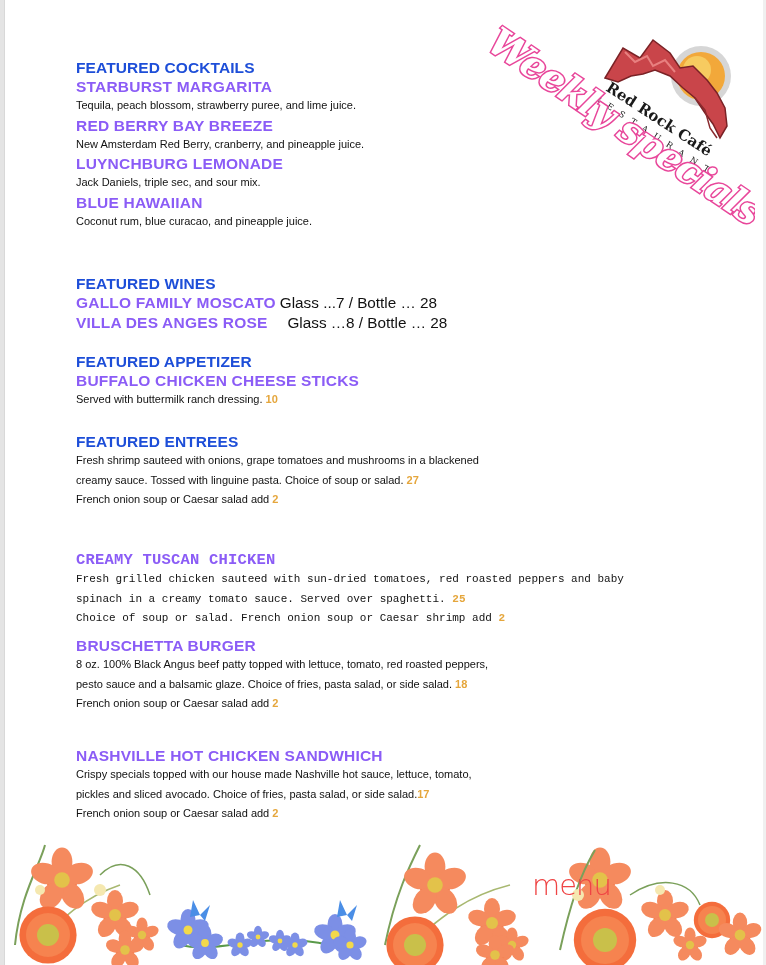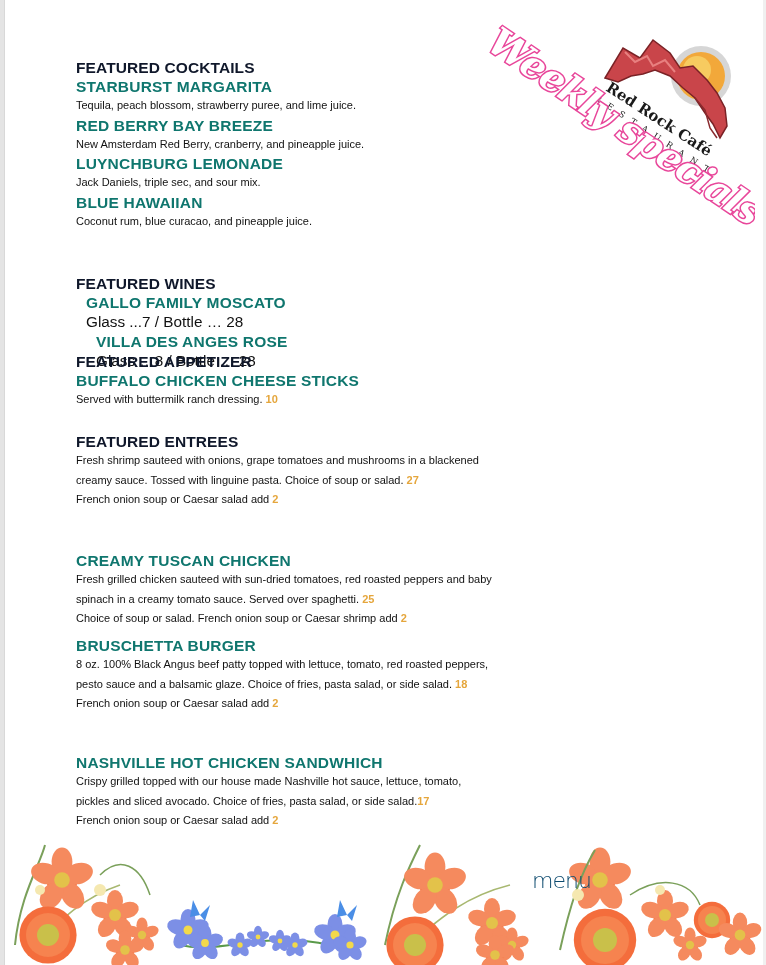--- a/index.html
+++ b/index.html
@@ -1,38 +1,38 @@
 <!DOCTYPE html>
 <html><head>
   <meta charset="utf-8">
   <style>
     * { box-sizing: border-box; margin: 0; padding: 0; }
     html, body { width: 766px; height: 965px; overflow: hidden; background: #ffffff; }
     body { position: relative; font-family: "Liberation Sans", sans-serif; color: #1a1a1a; }
     .page-edge { position: absolute; left: 0; top: 0; width: 5px; height: 965px; background: #e4e4e4; border-right: 1px solid #d8d8d8; }
     .page-edge-right { position: absolute; right: 0; top: 0; width: 3px; height: 965px; background: #f0f0f0; }
     .content { position: absolute; left: 76px; top: 58px; width: 660px; }
-    .section-heading { font-weight: bold; font-size: 15.5px; color: #0f172a; line-height: 19px; letter-spacing: 0.1px; }
-    .item-name { font-weight: bold; font-size: 15.5px; color: #0f766e; line-height: 19px; letter-spacing: 0.2px; }
+    .section-heading { font-weight: bold; font-size: 15.5px; color: #1d4ed8; line-height: 19px; letter-spacing: 0.1px; }
+    .item-name { font-weight: bold; font-size: 15.5px; color: #8b5cf6; line-height: 19px; letter-spacing: 0.2px; }
     .desc { font-size: 11px; color: #111; line-height: 19.6px; }
     .price { font-weight: bold; color: #e5a63c; text-align: right; }
-    .wine-row { display: flex; align-items: baseline; line-height: 19.6px; flex-direction: column; }
+    .wine-row { display: flex; align-items: baseline; line-height: 19.6px; }
     .wine-row .item-name { display: inline-block; }
-    .wine-row .wine-price { font-size: 15.3px; color: #111; margin-left: 10px; }
+    .wine-row .wine-price { font-size: 15.3px; color: #111; margin-left: 4px; }
     .wine-row.second .wine-price { margin-left: 20px; }
     .cocktails { position: absolute; top: 0; }
     .wines { position: absolute; top: 216px; }
     .appetizer { position: absolute; top: 294px; }
     .entrees { position: absolute; top: 374px; }
-    .entree-2 { position: absolute; top: 493px; }
+    .entree-2 { position: absolute; top: 493px; font-family: Liberation Mono, monospace; }
     .entree-3 { position: absolute; top: 578px; }
-    .entree-4 { position: absolute; top: 688px; margin-top: 7px; }
+    .entree-4 { position: absolute; top: 688px; }
     .badge { position: absolute; left: 455px; top: 18px; width: 300px; height: 215px; }
     .footer-border { position: absolute; left: 0; top: 835px; width: 766px; height: 130px; }
-    .watermark { position: absolute; left: 532px; top: 868px; font-size: 22px; color: #0c4a6e; font-family: "DejaVu Sans", sans-serif; font-weight: 300; letter-spacing: -1px; }
+    .watermark { position: absolute; left: 532px; top: 868px; font-size: 29px; color: #ef4444; font-family: "DejaVu Sans", sans-serif; font-weight: 300; letter-spacing: -1px; }
   </style>
 </head>
 <body>
 
 <div class="page-edge"></div>
 <div class="page-edge-right"></div>
 
 <div class="badge">
   <svg width="300" height="215" viewBox="0 0 300 215">
 
@@ -126,21 +126,21 @@
       <span class="price">18</span>
     </div>
     <div class="desc">
       <span>French onion soup or Caesar salad add</span>
       <span class="price">2</span>
     </div>
   </div>
 
   <div class="entree-4">
     <div class="item-name">NASHVILLE HOT CHICKEN SANDWHICH</div>
-    <div class="desc">Crispy grilled topped with our house made Nashville hot sauce, lettuce, tomato,</div>
+    <div class="desc">Crispy specials topped with our house made Nashville hot sauce, lettuce, tomato,</div>
     <div class="desc">
       <span>pickles and sliced avocado. Choice of fries, pasta salad, or side salad.</span><span class="price">17</span>
     </div>
     <div class="desc">
       <span>French onion soup or Caesar salad add</span>
       <span class="price">2</span>
     </div>
   </div>
 </div>
 

